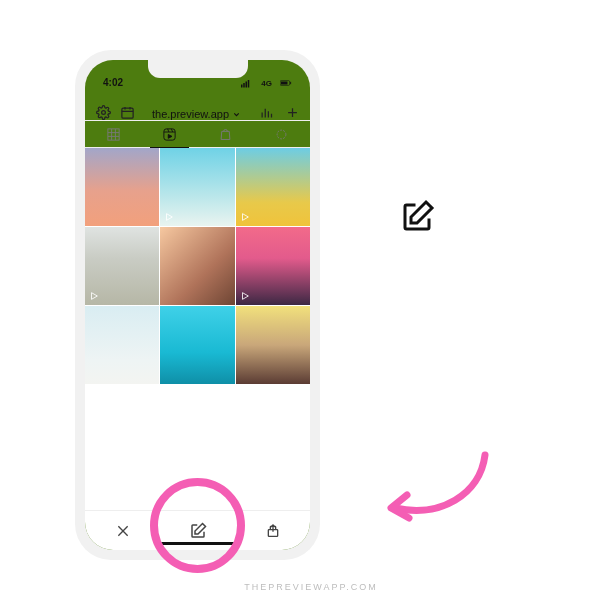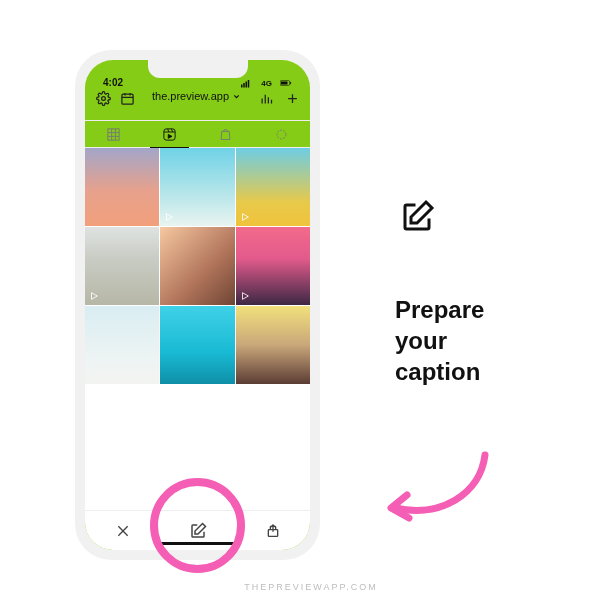--- a/index.html
+++ b/index.html
@@ -19,21 +19,21 @@
     top: 50px;
     width: 245px;
     height: 510px;
     background: #f1f1f1;
     border-radius: 36px;
     padding: 10px;
   }
   .screen {
     width: 100%;
     height: 100%;
-    background: #84cc16;
+    background: #4d7c0f;
     border-radius: 28px;
     overflow: hidden;
     position: relative;
     display: flex;
     flex-direction: column;
   }
   .notch {
     position: absolute;
     top: 0;
     left: 50%;
@@ -57,21 +57,21 @@
     font-weight: 600;
     color: #111;
   }
   .status-right { display: flex; align-items: center; gap: 8px; }
   .status-right svg { width: 12px; height: 10px; }
 
   
   .app-header {
     height: 30px;
     display: flex;
-    align-items: flex-start;
+    align-items: flex-end;
     padding: 0 10px;
     gap: 8px;
   }
   .app-header .title-wrap {
     flex: 1;
     display: flex;
     align-items: center;
     justify-content: center;
     gap: 3px;
     font-size: 11px;
@@ -372,23 +372,20 @@
 
 <div class="highlight-circle"></div>
 
 <div class="side">
   <div class="icon-box">
     <svg viewBox="0 0 24 24" fill="none" stroke="currentColor" stroke-width="2">
         <path d="M11 4H5a1 1 0 0 0-1 1v14a1 1 0 0 0 1 1h14a1 1 0 0 0 1-1v-6"></path>
         <path d="M18 2l4 4-10 10H8v-4z"></path>
       </svg>
   </div>
-  <div class="headline">Prepare
-your
-caption</div>
 </div>
 
 <svg class="arrow" viewBox="0 0 130 90" fill="none">
   <path d="M110 15 C 105 55, 65 78, 20 68" stroke="#f45eb4" stroke-width="7" stroke-linecap="round" fill="none"></path>
   <path d="M32 55 L16 68 L34 78" stroke="#f45eb4" stroke-width="7" stroke-linecap="round" stroke-linejoin="round" fill="none"></path>
 </svg>
 
 <div class="watermark">THEPREVIEWAPP.COM</div>
 
 </body></html>

